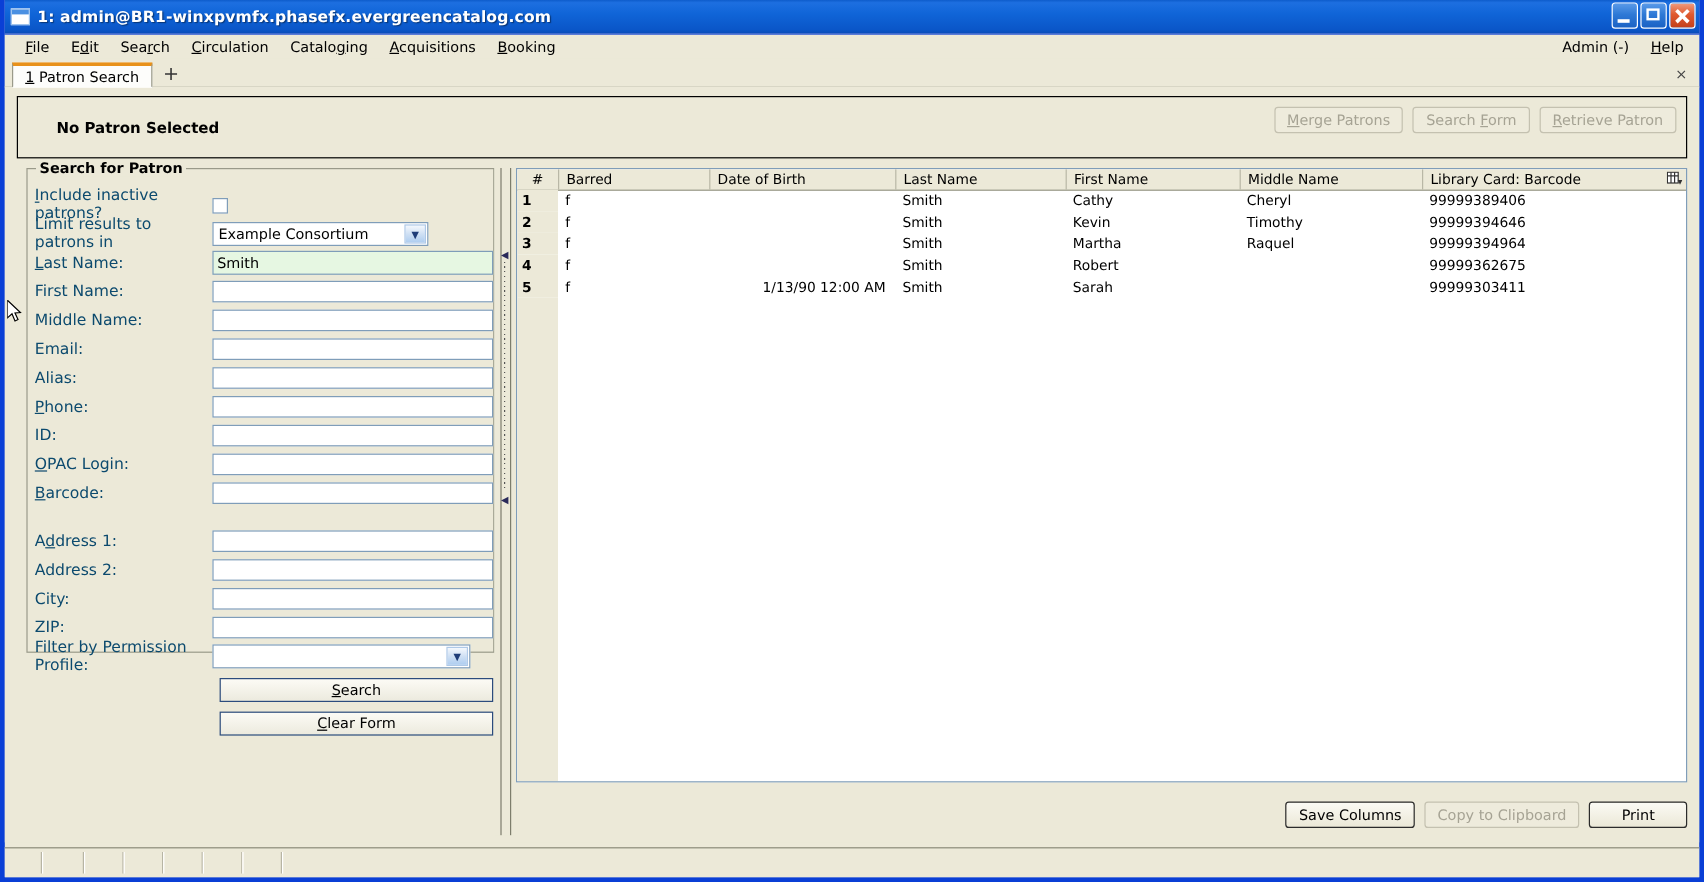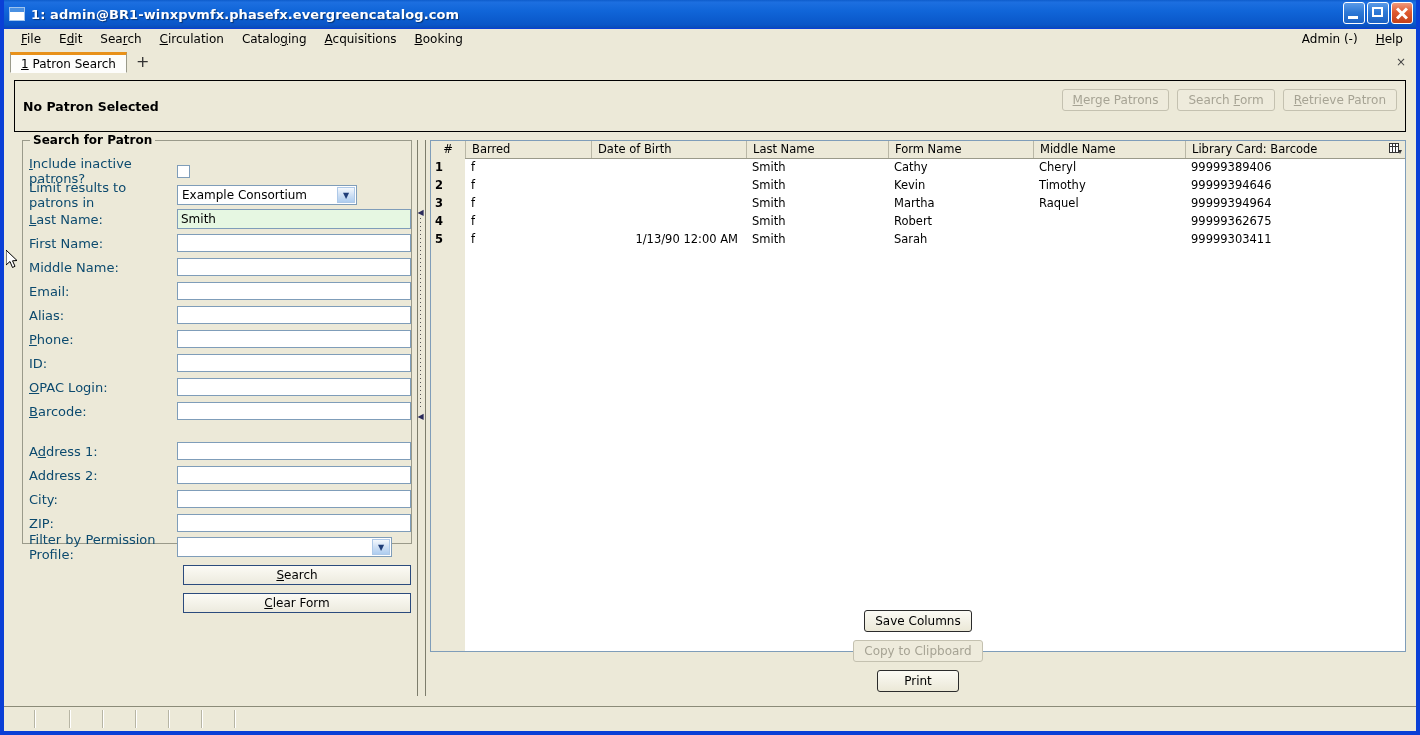--- a/index.html
+++ b/index.html
@@ -153,21 +153,21 @@
   }
 
   
   #patron-bar {
     height: 52px;
     border: 1px solid #000;
     background: #ece9d8;
     box-sizing: border-box;
     position: relative;
     display: flex; align-items: center;
-    padding-left: 8px;
+    padding-left: 32px;
   }
   #patron-bar-label {
     font-size: 12.5px; font-weight: bold; color: #000;
   }
   #patron-bar-actions {
     position: absolute; right: 8px; top: 8px;
     display: flex; gap: 8px;
   }
   .btn {
     font-size: 12px;
@@ -379,21 +379,20 @@
   #res-filler { flex: 1 1 auto; display: flex; }
   #res-filler .gutter { width: 34px; flex: 0 0 34px; background: #ece9d8; }
   #res-filler .rest { flex: 1 1 auto; background: #fff; }
   #res-body { position: absolute; left:0; right:0; top:17px; bottom:0; display:flex; flex-direction:column; }
 
   #res-actions {
     position: absolute; left: 0; right: 0; bottom: 4px;
     height: 26px;
     display: flex; justify-content: flex-end; align-items: center;
     gap: 8px;
-    flex-direction: column;
   }
 
   
   #statusbar {
     position: absolute; left: 0; right: 0; bottom: 0;
     height: 25px;
     background: #ece9d8;
     border-top: 1px solid #8b8b78;
     display: flex; align-items: stretch;
     padding: 3px 2px 3px 2px;
@@ -571,21 +570,21 @@
         <div class="sp-arrow" style="top:272px">◀</div>
       </div>
 
       <div id="right-pane">
         <div id="results">
           <div id="res-head">
             <div class="hcell c0">#</div>
             <div class="hcell c1">Barred</div>
             <div class="hcell c2">Date of Birth</div>
             <div class="hcell c3">Last Name</div>
-            <div class="hcell c4">Form Name</div>
+            <div class="hcell c4">First Name</div>
             <div class="hcell c5">Middle Name</div>
             <div class="hcell c6">Library Card: Barcode</div>
             <div id="col-picker">
               <svg width="13" height="12" viewBox="0 0 13 12">
                 <rect x="0.5" y="0.5" width="9" height="9" fill="#fff" stroke="#333"></rect>
                 <line x1="0.5" y1="3.5" x2="9.5" y2="3.5" stroke="#333"></line>
                 <line x1="3.5" y1="0.5" x2="3.5" y2="9.5" stroke="#333"></line>
                 <line x1="6.5" y1="0.5" x2="6.5" y2="9.5" stroke="#333"></line>
                 <polygon points="9,7 13,7 11,11" fill="#333"></polygon>
               </svg>

